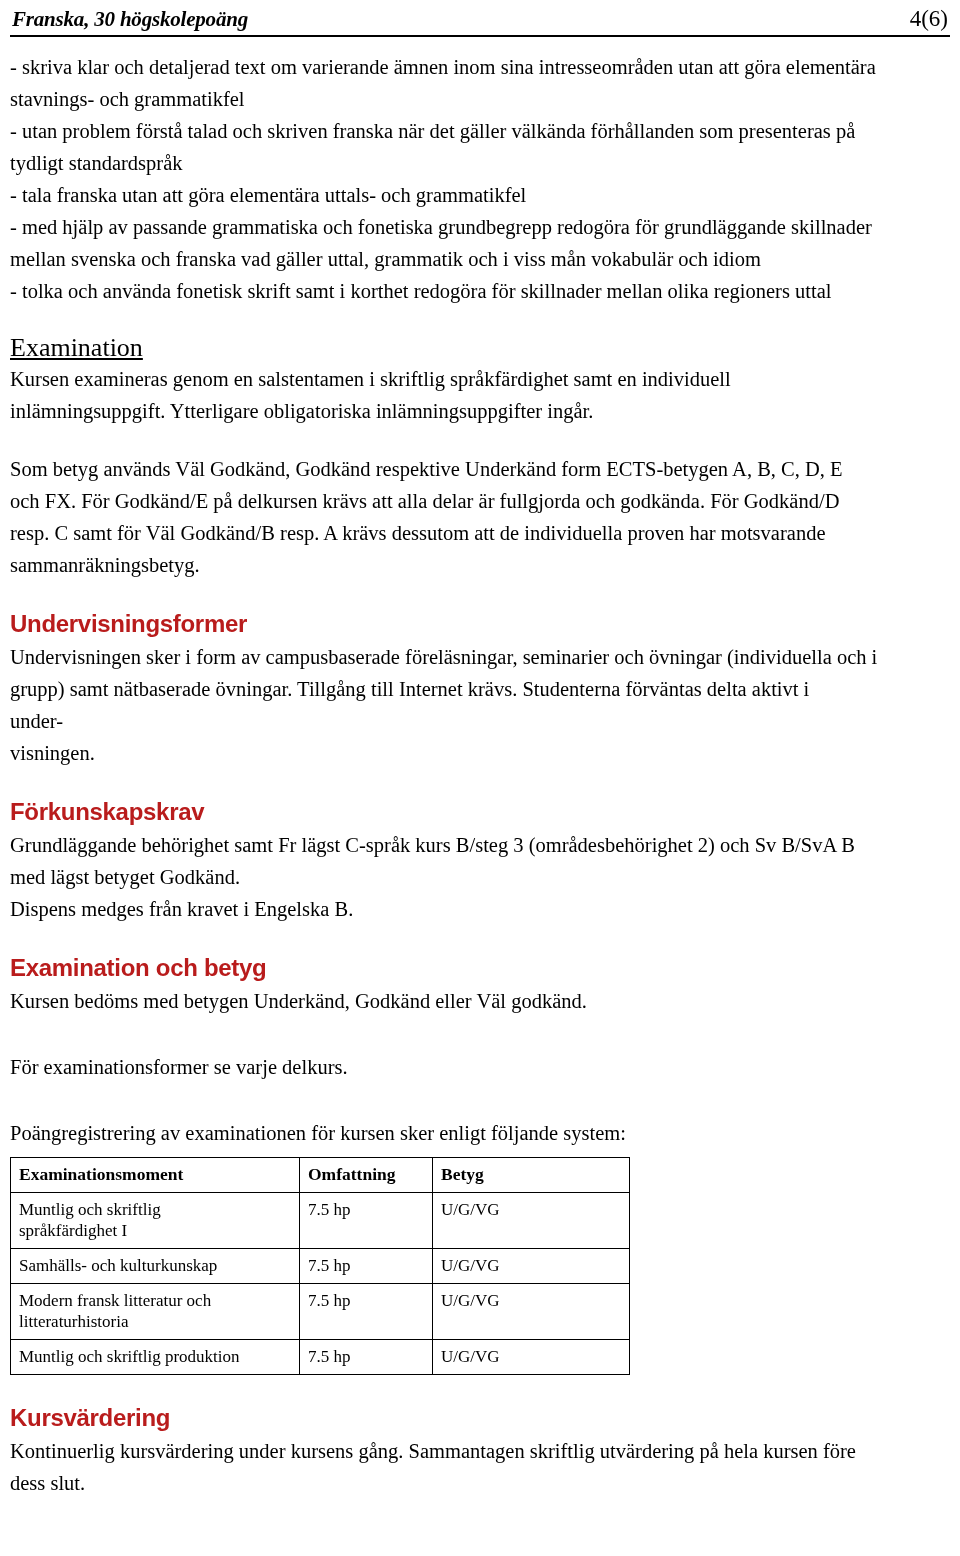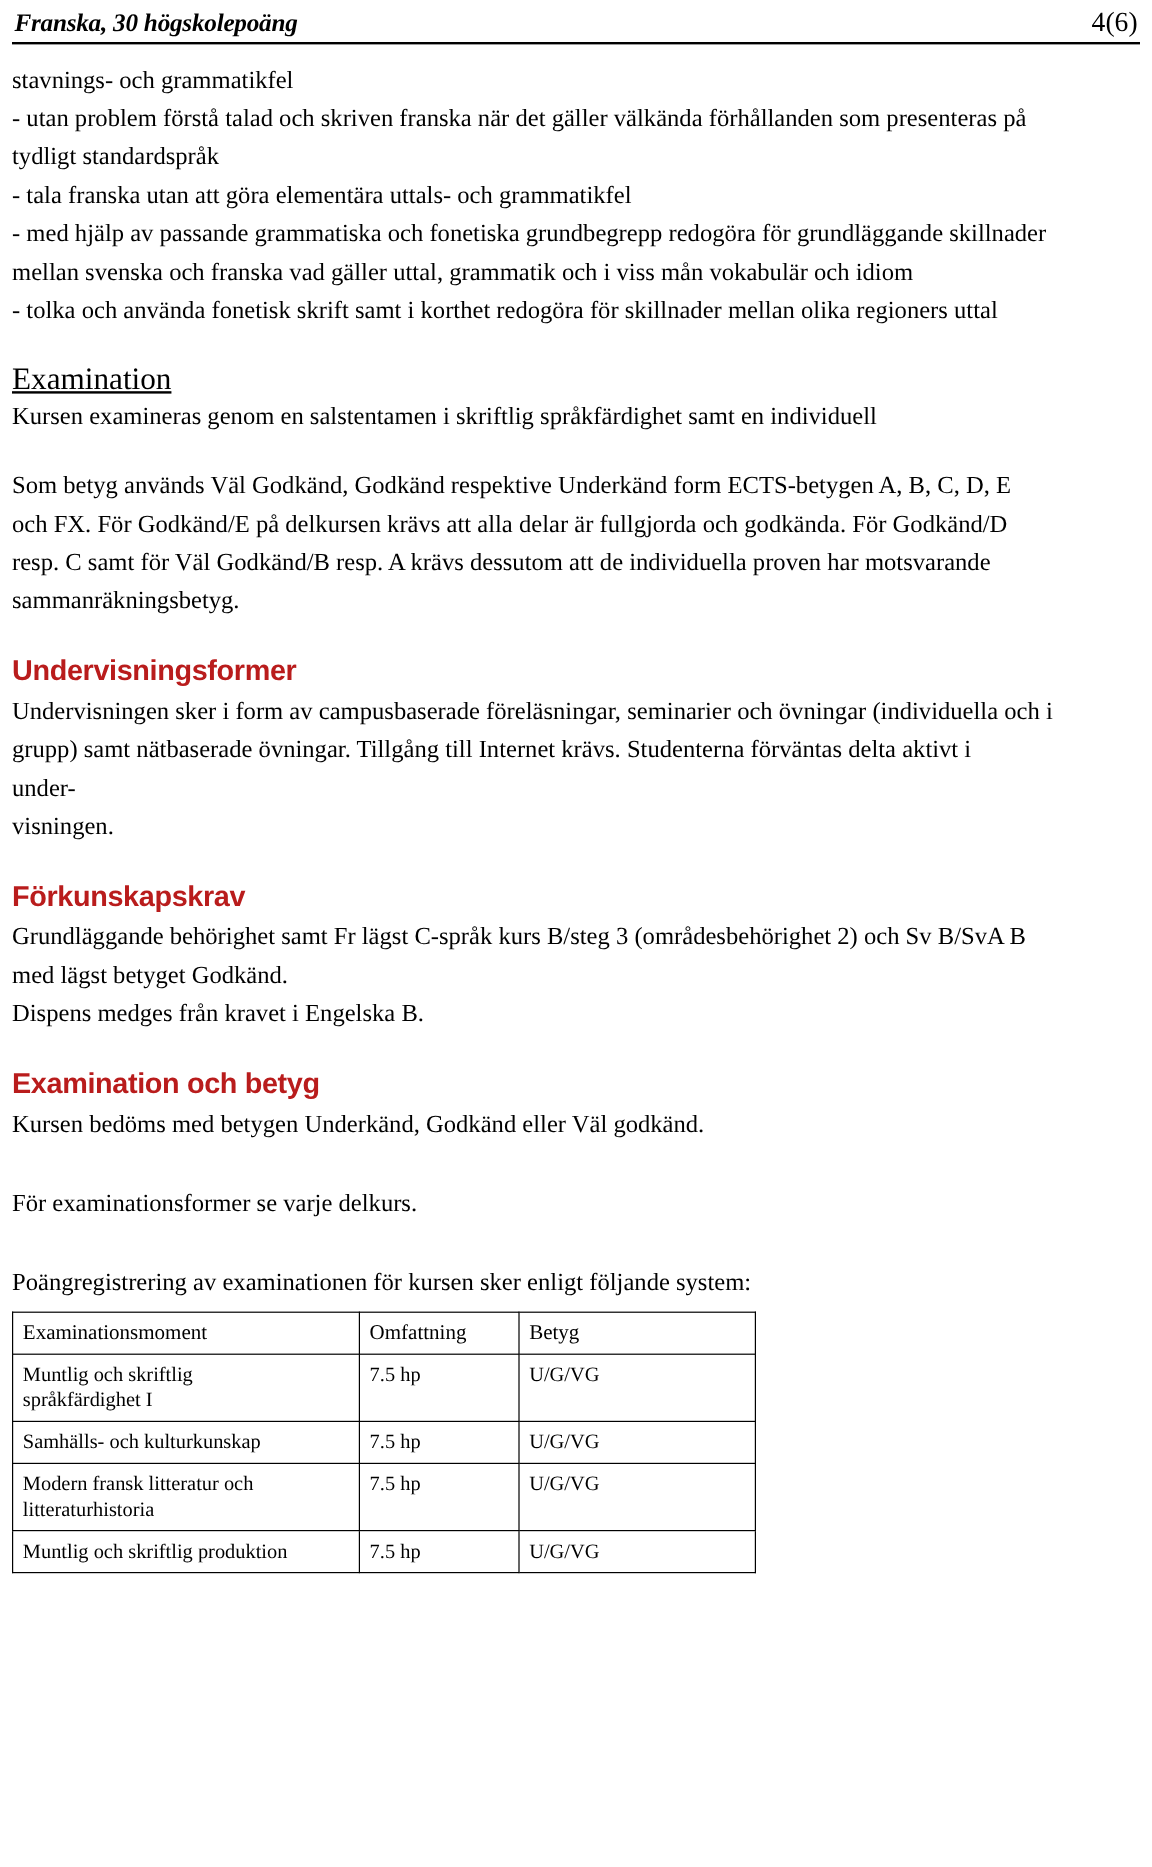--- a/index.html
+++ b/index.html
@@ -93,54 +93,56 @@
     font-size: 17px;
   }
   .grade-table td, .grade-table th {
     border: 1.5px solid #000;
     padding: 6px 8px 7px 8px;
     vertical-align: top;
     text-align: left;
     line-height: 21px;
   }
   .grade-table th {
-    font-weight: normal;
+    font-weight: bold;
     font-size: 17.5px;
   }
   .col-moment { width: 272px; }
   .col-omfattning { width: 116px; }
   .col-betyg { width: 180px; }
   .cell-2line { line-height: 21px; }
 </style>
 </head>
 <body>
 
 <div class="page">
 
   <div class="doc-header">
     <span class="doc-header-title">Franska, 30 högskolepoäng</span>
     <span class="doc-header-page">4(6)</span>
   </div>
 
   <div class="body-text bullets">
+    <span class="line">- skriva klar och detaljerad text om varierande ämnen inom sina intresseområden utan att göra elementära</span>
     <span class="line">stavnings- och grammatikfel</span>
     <span class="line">- utan problem förstå talad och skriven franska när det gäller välkända förhållanden som presenteras på</span>
     <span class="line">tydligt standardspråk</span>
     <span class="line">- tala franska utan att göra elementära uttals- och grammatikfel</span>
     <span class="line">- med hjälp av passande grammatiska och fonetiska grundbegrepp redogöra för grundläggande skillnader</span>
     <span class="line">mellan svenska och franska vad gäller uttal, grammatik och i viss mån vokabulär och idiom</span>
     <span class="line">- tolka och använda fonetisk skrift samt i korthet redogöra för skillnader mellan olika regioners uttal</span>
   </div>
 
   <div class="spacer-md"></div>
 
   <div>
     <div><span class="sub-heading">Examination</span></div>
     <div class="body-text">
       <span class="line">Kursen examineras genom en salstentamen i skriftlig språkfärdighet samt en individuell</span>
+      <span class="line">inlämningsuppgift. Ytterligare obligatoriska inlämningsuppgifter ingår.</span>
     </div>
   </div>
 
   <div class="spacer-md"></div>
 
   <div class="body-text">
     <span class="line">Som betyg används Väl Godkänd, Godkänd respektive Underkänd form ECTS-betygen A, B, C, D, E</span>
     <span class="line">och FX. För Godkänd/E på delkursen krävs att alla delar är fullgjorda och godkända. För Godkänd/D</span>
     <span class="line">resp. C samt för Väl Godkänd/B resp. A krävs dessutom att de individuella proven har motsvarande</span>
     <span class="line">sammanräkningsbetyg.</span>
@@ -227,14 +229,21 @@
           </td>
           <td class="col-omfattning">7.5 hp</td>
           <td class="col-betyg">U/G/VG</td>
         </tr>
       </tbody>
     </table>
   </div>
 
   <div class="spacer-md"></div>
 
+  <div>
+    <h2 class="blue-heading">Kursvärdering</h2>
+    <div class="body-text">
+      <span class="line">Kontinuerlig kursvärdering under kursens gång. Sammantagen skriftlig utvärdering på hela kursen före</span>
+      <span class="line">dess slut.</span>
+    </div>
+  </div>
 
 </div>
 
 </body></html>

